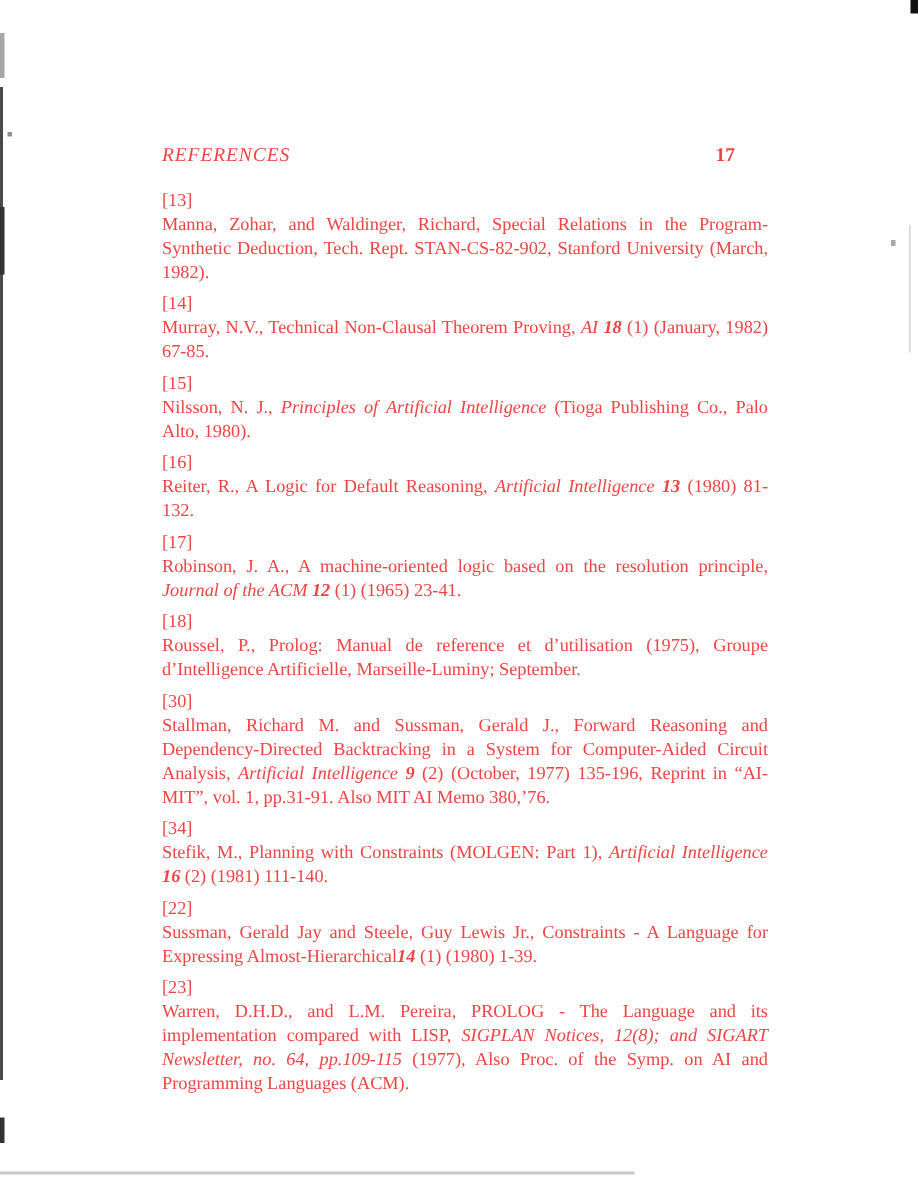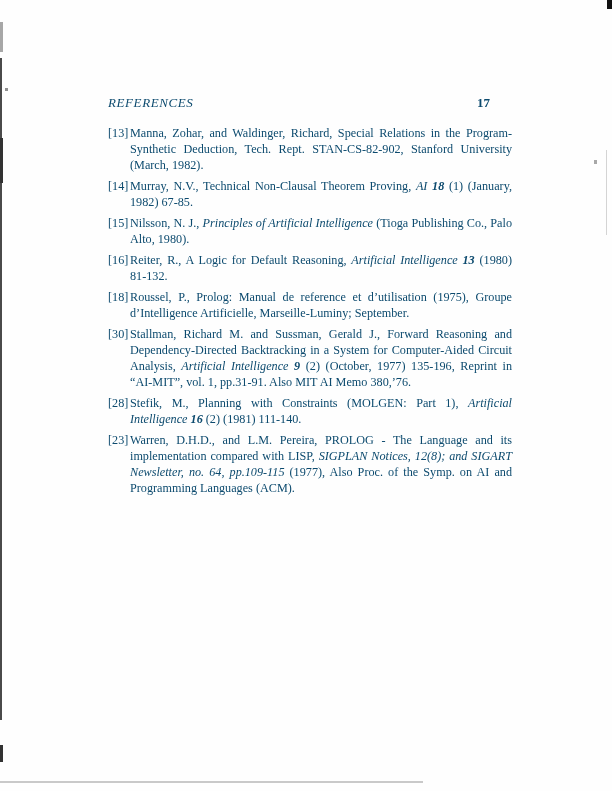--- a/index.html
+++ b/index.html
@@ -7,21 +7,21 @@
     padding: 0;
     background: #ffffff;
   }
   .page {
     position: relative;
     width: 612px;
     height: 791px;
     background: #fefefe;
     overflow: hidden;
     font-family: "Liberation Serif", "DejaVu Serif", serif;
-    color: #0c4a6e;
+    color: #ef4444;
   }
   
   .artifact { position: absolute; }
   .edge-left-streak { left: 0; top: 22px;  width: 3px; height: 30px;  background: #a7a7a7; }
   .edge-left-line   { left: 0; top: 58px;  width: 2px; height: 662px; background: #4a4a4a; }
   .edge-left-dark   { left: 0; top: 138px; width: 3px; height: 45px;  background: #323232; }
   .edge-left-bottom { left: 0; top: 745px; width: 3px; height: 17px;  background: #323232; }
   .corner-top-right { right: 0; top: 0;    width: 5px; height: 9px;   background: #111111; }
   .bottom-line      { left: 0; top: 781px; width: 423px; height: 2px; background: #c9c9c9; }
   .speck-1          { left: 5px;  top: 88px;  width: 3px; height: 3px; background: #909090; }
@@ -50,20 +50,21 @@
     padding-right: 22px;
   }
   .refs {
     margin-top: 15px;
   }
   .ref {
     display: flex;
     margin-bottom: 5px;
     font-size: 12.2px;
     line-height: 16px;
+    flex-direction: column;
   }
   .ref-num {
     width: 22px;
     flex: none;
   }
   .ref-body {
     flex: 1;
     text-align: justify;
   }
   .seg-roman  { font-style: normal; font-weight: normal; }
@@ -101,30 +102,38 @@
         </div>
         <div class="ref">
           <span class="ref-num">[15]</span>
           <span class="ref-body"><span class="seg-roman">Nilsson, N. J., </span><span class="seg-italic">Principles of Artificial Intelligence</span><span class="seg-roman"> (Tioga Publishing Co., Palo Alto, 1980).</span></span>
         </div>
         <div class="ref">
           <span class="ref-num">[16]</span>
           <span class="ref-body"><span class="seg-roman">Reiter, R., A Logic for Default Reasoning, </span><span class="seg-italic">Artificial Intelligence </span><span class="seg-bold">13</span><span class="seg-roman"> (1980) 81-132.</span></span>
         </div>
         <div class="ref">
+          <span class="ref-num">[17]</span>
+          <span class="ref-body"><span class="seg-roman">Robinson, J. A., A machine-oriented logic based on the resolution principle, </span><span class="seg-italic">Journal of the ACM </span><span class="seg-bold">12</span><span class="seg-roman"> (1) (1965) 23-41.</span></span>
+        </div>
+        <div class="ref">
           <span class="ref-num">[18]</span>
           <span class="ref-body"><span class="seg-roman">Roussel, P., Prolog: Manual de reference et d’utilisation (1975), Groupe d’Intelligence Artificielle, Marseille-Luminy; September.</span></span>
         </div>
         <div class="ref">
           <span class="ref-num">[30]</span>
           <span class="ref-body"><span class="seg-roman">Stallman, Richard M. and Sussman, Gerald J., Forward Reasoning and Dependency-Directed Backtracking in a System for Computer-Aided Circuit Analysis, </span><span class="seg-italic">Artificial Intelligence </span><span class="seg-bold">9</span><span class="seg-roman"> (2) (October, 1977) 135-196, Reprint in “AI-MIT”, vol. 1, pp.31-91. Also MIT AI Memo 380,’76.</span></span>
         </div>
         <div class="ref">
-          <span class="ref-num">[28]</span>
+          <span class="ref-num">[34]</span>
           <span class="ref-body"><span class="seg-roman">Stefik, M., Planning with Constraints (MOLGEN: Part 1), </span><span class="seg-italic">Artificial Intelligence </span><span class="seg-bold">16</span><span class="seg-roman"> (2) (1981) 111-140.</span></span>
+        </div>
+        <div class="ref">
+          <span class="ref-num">[22]</span>
+          <span class="ref-body"><span class="seg-roman">Sussman, Gerald Jay and Steele, Guy Lewis Jr., Constraints - A Language for Expressing Almost-Hierarchical</span><span class="seg-bold">14</span><span class="seg-roman"> (1) (1980) 1-39.</span></span>
         </div>
         <div class="ref">
           <span class="ref-num">[23]</span>
           <span class="ref-body"><span class="seg-roman">Warren, D.H.D., and L.M. Pereira, PROLOG - The Language and its implementation compared with LISP, </span><span class="seg-italic">SIGPLAN Notices, 12(8); and SIGART Newsletter, no. 64, pp.109-115</span><span class="seg-roman"> (1977), Also Proc. of the Symp. on AI and Programming Languages (ACM).</span></span>
         </div>
       </div>
   </div>
 
 </div>
 

